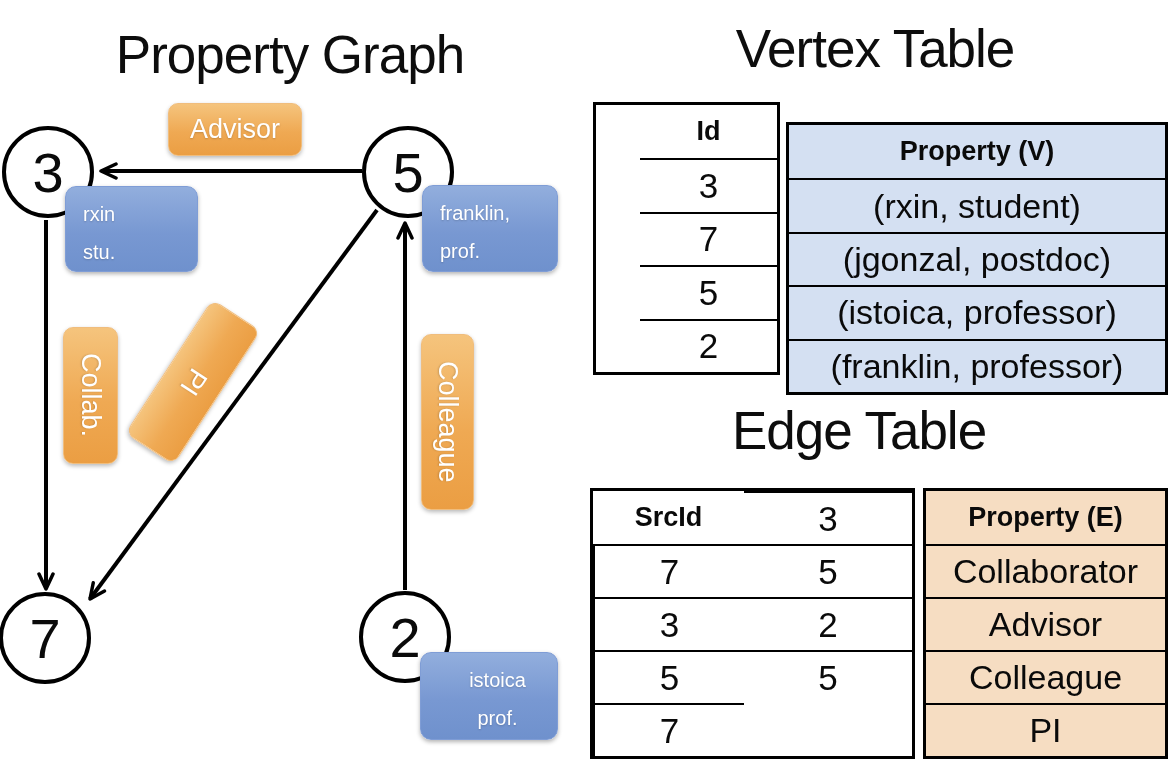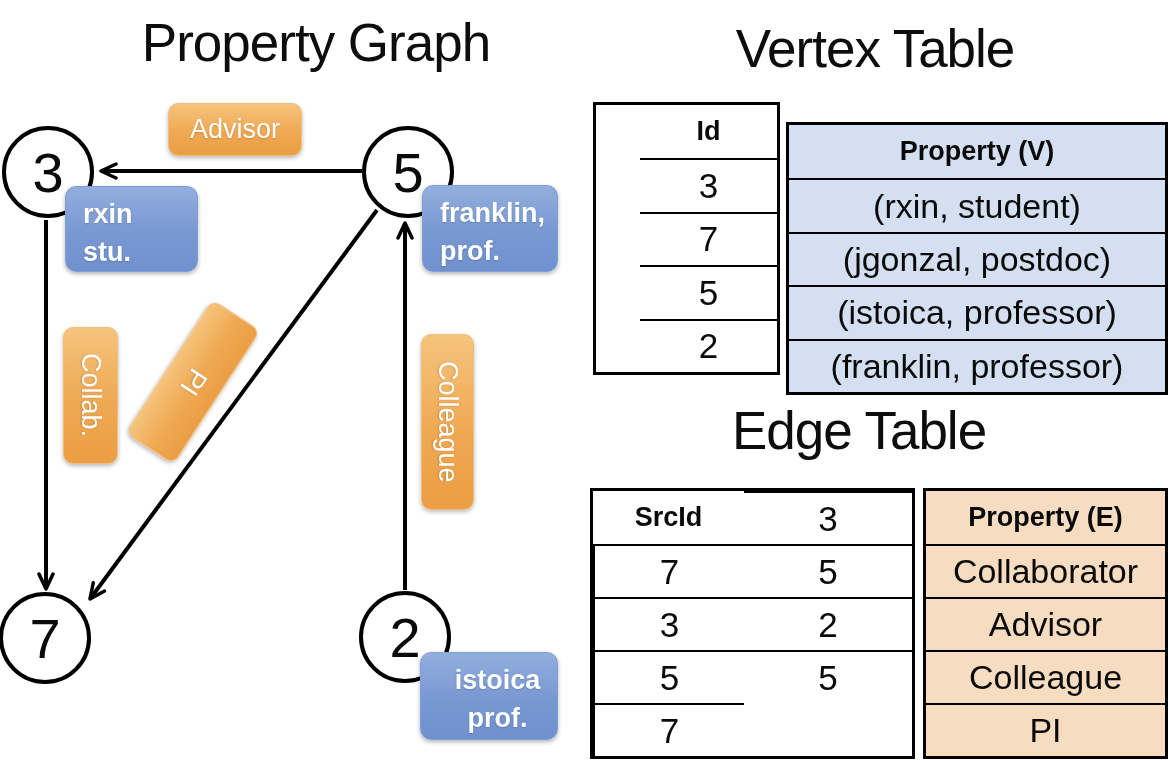--- a/index.html
+++ b/index.html
@@ -4,38 +4,38 @@
 <style>
   html,body{margin:0;padding:0;background:#ffffff;}
   #canvas{
     position:relative;width:1170px;height:760px;background:#ffffff;overflow:hidden;
     font-family:"Liberation Sans",sans-serif;color:#111;
   }
   .title{
     position:absolute;text-align:center;font-size:53px;font-weight:400;
     letter-spacing:-1px;color:#0d0d0d;white-space:nowrap;
   }
-  #graph-title{left:0;top:12px;width:580px;padding-left:26px;}
+  #graph-title{left:0;top:24px;width:580px;}
   #vertex-title{left:580px;top:18px;width:590px;}
   #edge-title{left:564px;top:400px;width:590px;}
 
   svg.edges{position:absolute;left:0;top:0;width:1170px;height:760px;}
 
   .node{
     position:absolute;width:92px;height:92px;border:4px solid #000;border-radius:50%;
     background:#fff;box-sizing:border-box;display:flex;align-items:center;justify-content:center;
     font-size:56px;font-weight:400;color:#0a0a0a;
   }
 
   .vlabel{
     position:absolute;border-radius:11px;color:#fff;
     background:linear-gradient(180deg,#92aedd 0%,#7898d2 55%,#6f91cd 100%);
     border:1px solid #7f9dd6;box-shadow:0 2px 4px rgba(0,0,0,0.30);
     padding:8px 0 2px 17px;box-sizing:border-box;
-    font-size:27px;line-height:38px;text-shadow:0 1px 2px rgba(0,0,0,0.18);font-weight:bold;
+    font-size:20px;line-height:38px;text-shadow:0 1px 2px rgba(0,0,0,0.18);
   }
   .vlabel span{display:block;}
 
   .elabel{
     position:absolute;border-radius:10px;color:#fff;
     background:linear-gradient(180deg,#f5c47d 0%,#efa953 55%,#eb9e43 100%);
     border:1px solid #f0bd7d;box-shadow:0 2px 4px rgba(0,0,0,0.28);
     display:flex;align-items:center;justify-content:center;box-sizing:border-box;
     font-size:27px;text-shadow:0 1px 2px rgba(0,0,0,0.18);white-space:nowrap;
   }

